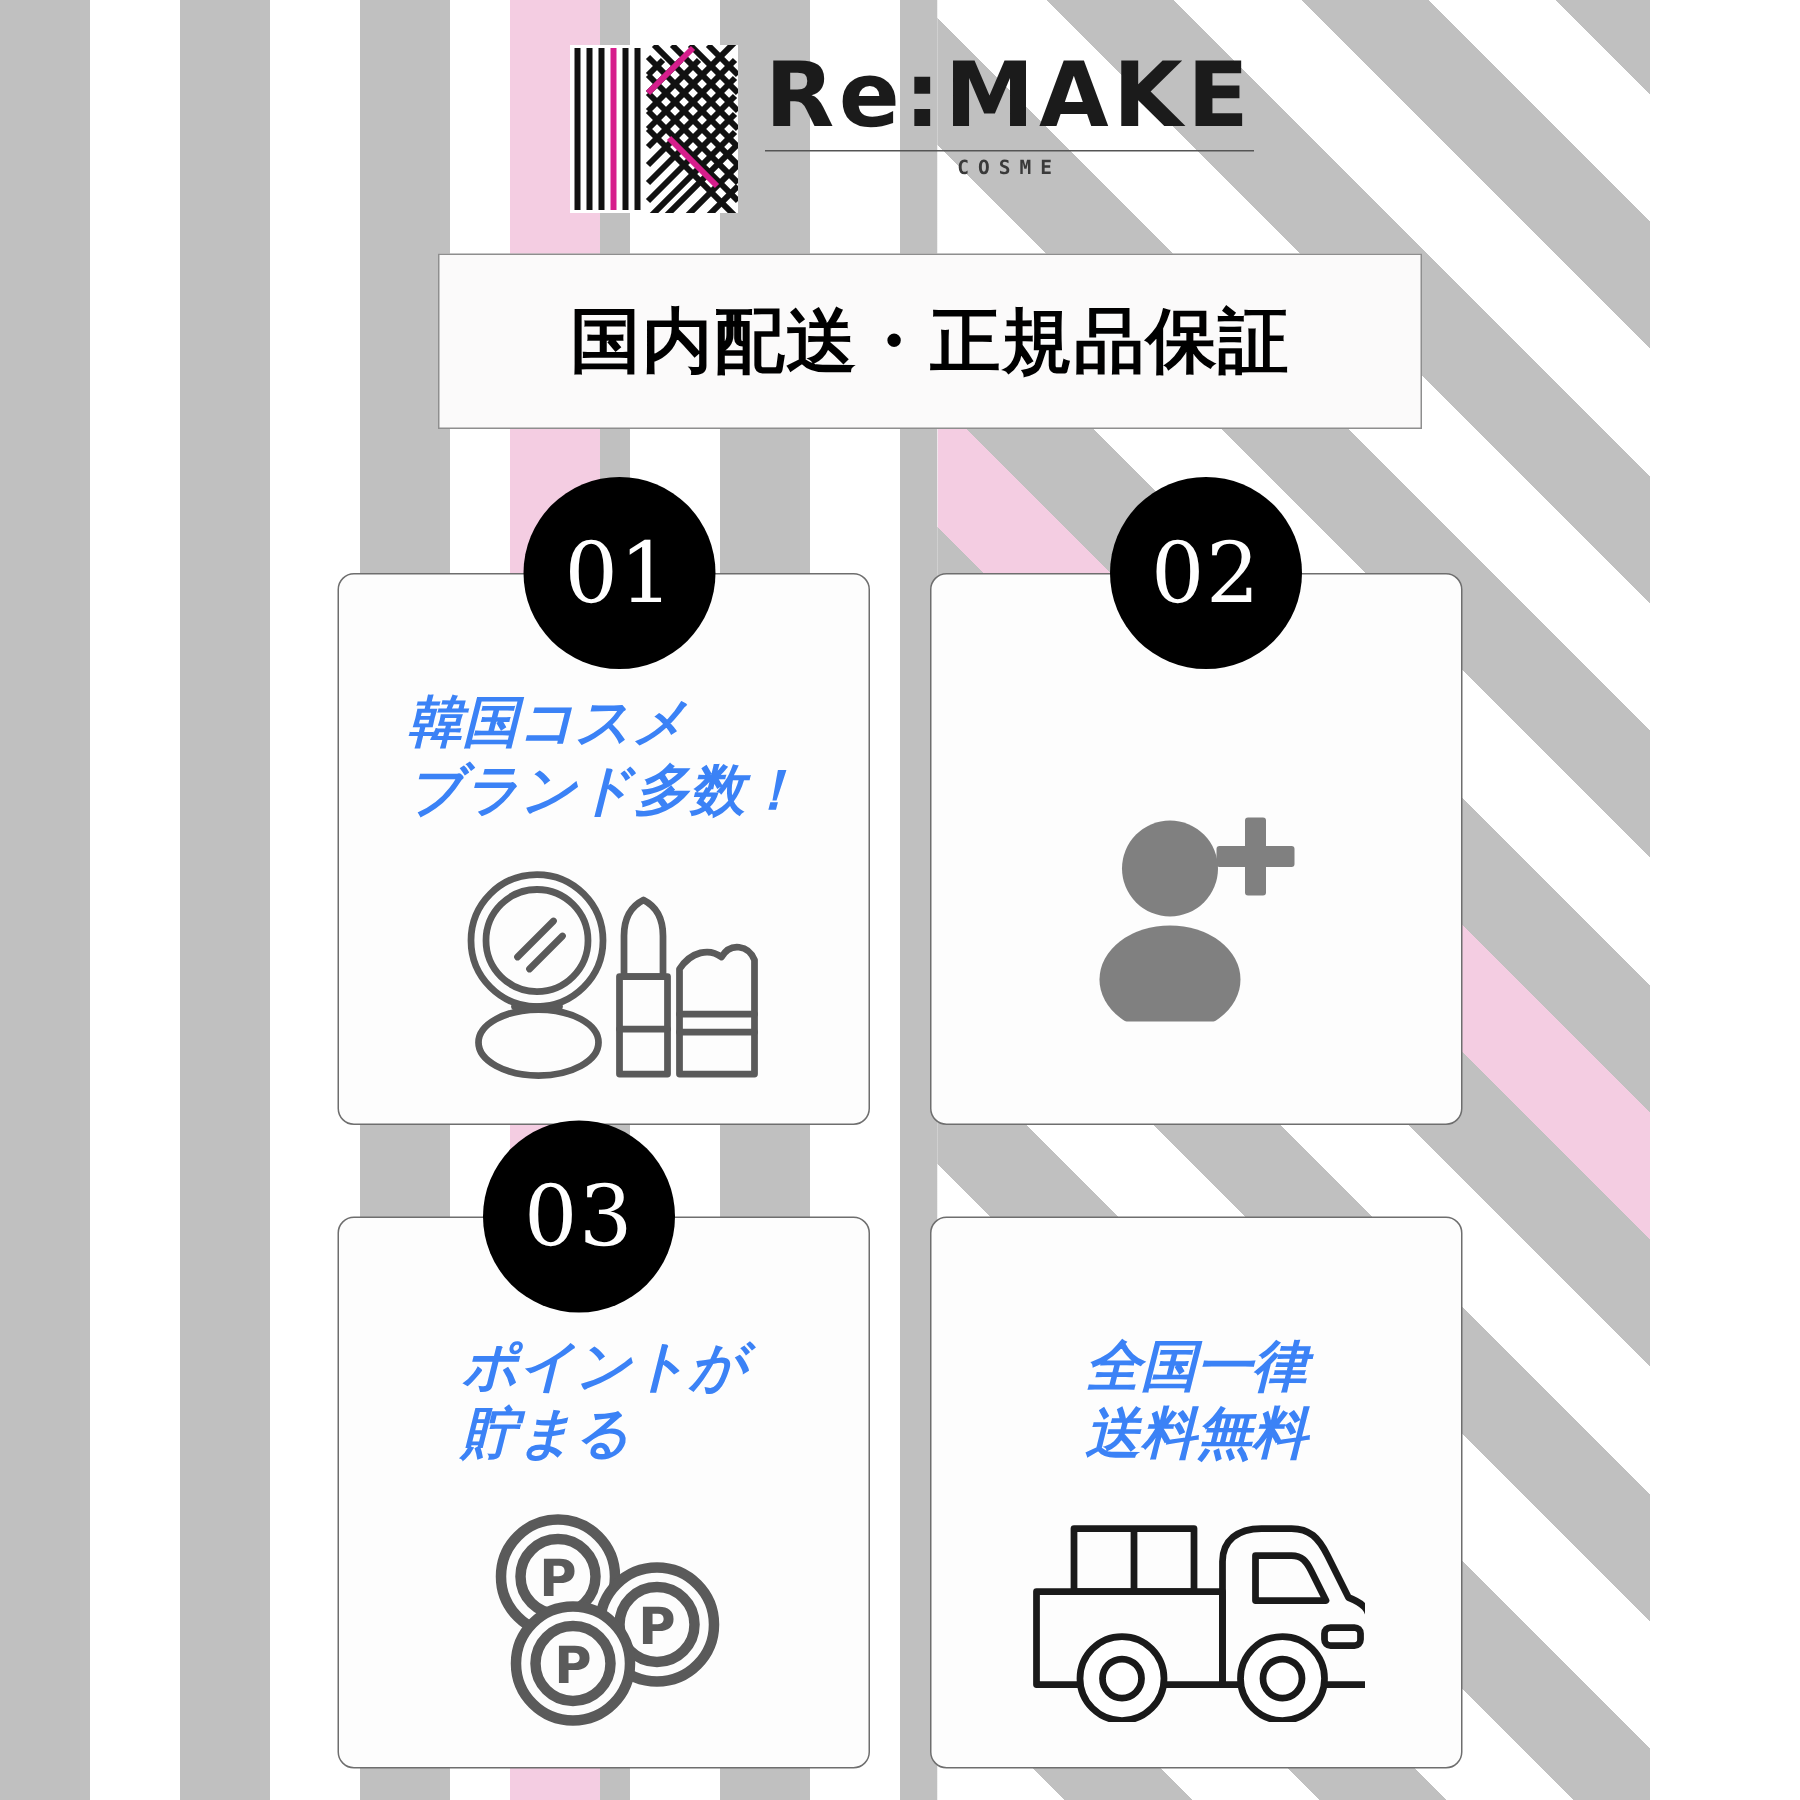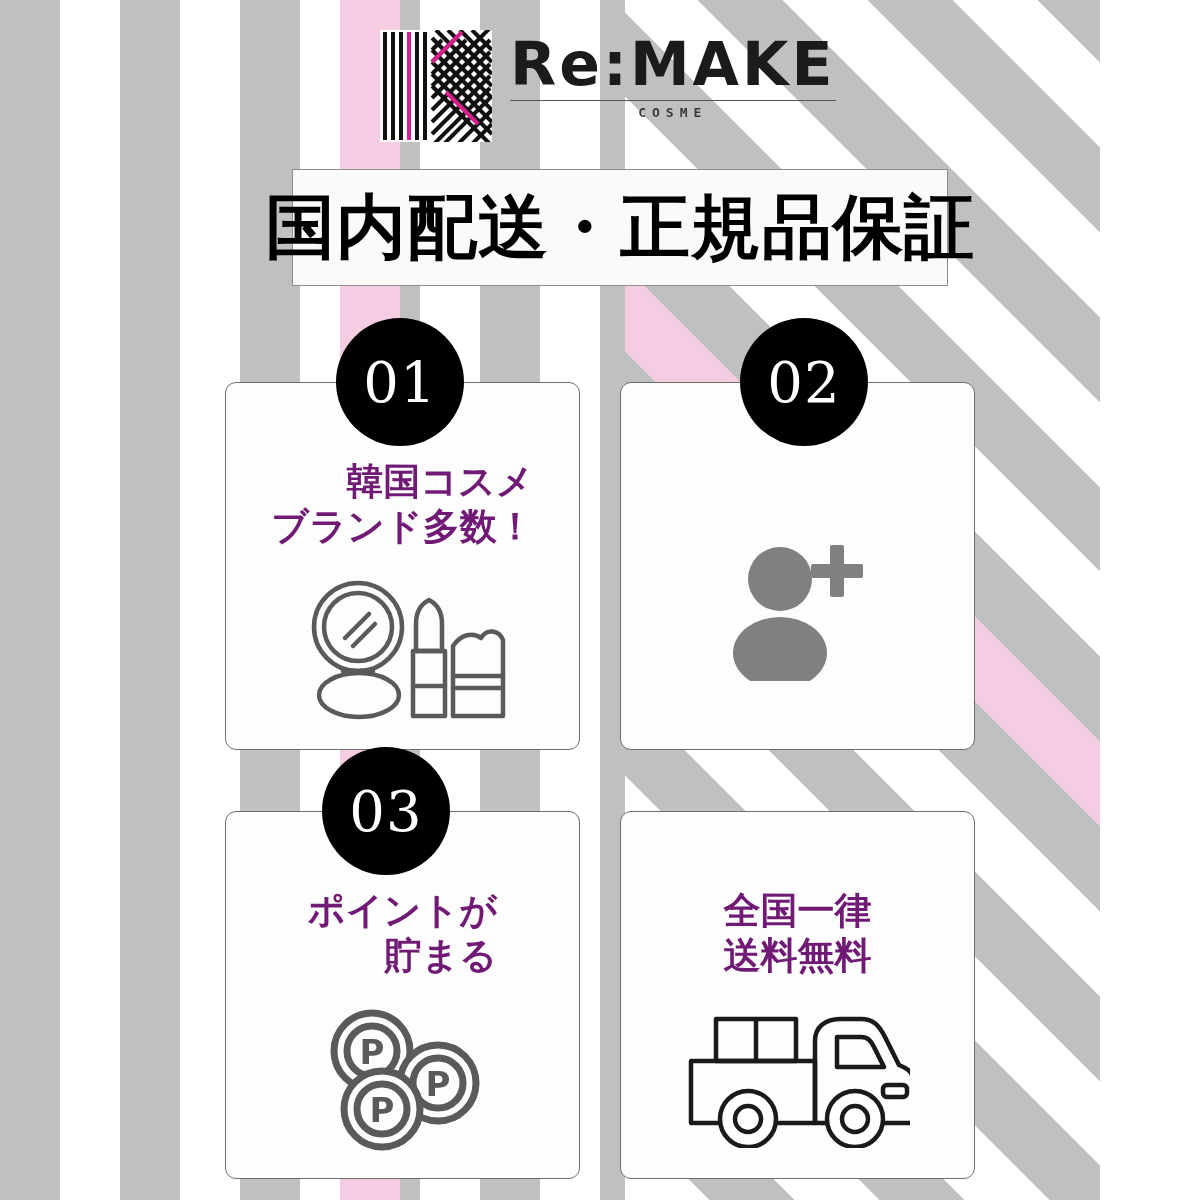--- a/index.html
+++ b/index.html
@@ -131,21 +131,21 @@
     background: #fbfafa;
     border: 1px solid #8e8e8e;
     box-sizing: border-box;
     z-index: 5;
     display: flex;
     align-items: center;
     justify-content: center;
   }
   .banner-text {
     font-family: "DejaVu Sans", sans-serif;
-    font-size: 70px;
+    font-size: 47px;
     font-weight: 700;
     color: #000000;
     letter-spacing: 1px;
     white-space: nowrap;
   }
 
   
   .card {
     position: absolute;
     width: 355px;
@@ -172,43 +172,44 @@
     align-items: center;
     justify-content: center;
   }
   .badge-num {
     font-family: "DejaVu Serif", serif;
     font-size: 56px;
     font-weight: 400;
     color: #ffffff;
     letter-spacing: 1px;
   }
-  .badge-1 { left: 336px; top: 318px; }
+  .badge-1 { left: 349px; top: 318px; }
   .badge-2 { left: 740px; top: 318px; }
   .badge-3 { left: 322px; top: 747px; }
   .badge-4 { left: 733px; top: 747px; }
 
   .card-body {
     position: absolute;
     left: 0; right: 0;
     top: 76px;
     bottom: 8px;
     display: flex;
     flex-direction: column;
     align-items: center;
   }
   .card-title {
     font-family: "DejaVu Sans", sans-serif;
     font-weight: 700;
     font-size: 37px;
     line-height: 1.22;
-    color: #701a75;
-    text-align: right;
+    color: #3b82f6;
+    text-align: left;
     letter-spacing: 0px;
     white-space: pre-line;
+    font-style: italic;
   }
   .card-title.tight { font-size: 34px; letter-spacing: -1px; }
   .card-icon {
     margin-top: 12px;
     flex: 1 1 auto;
     display: flex;
     align-items: center;
     justify-content: center;
     width: 100%;
   }

